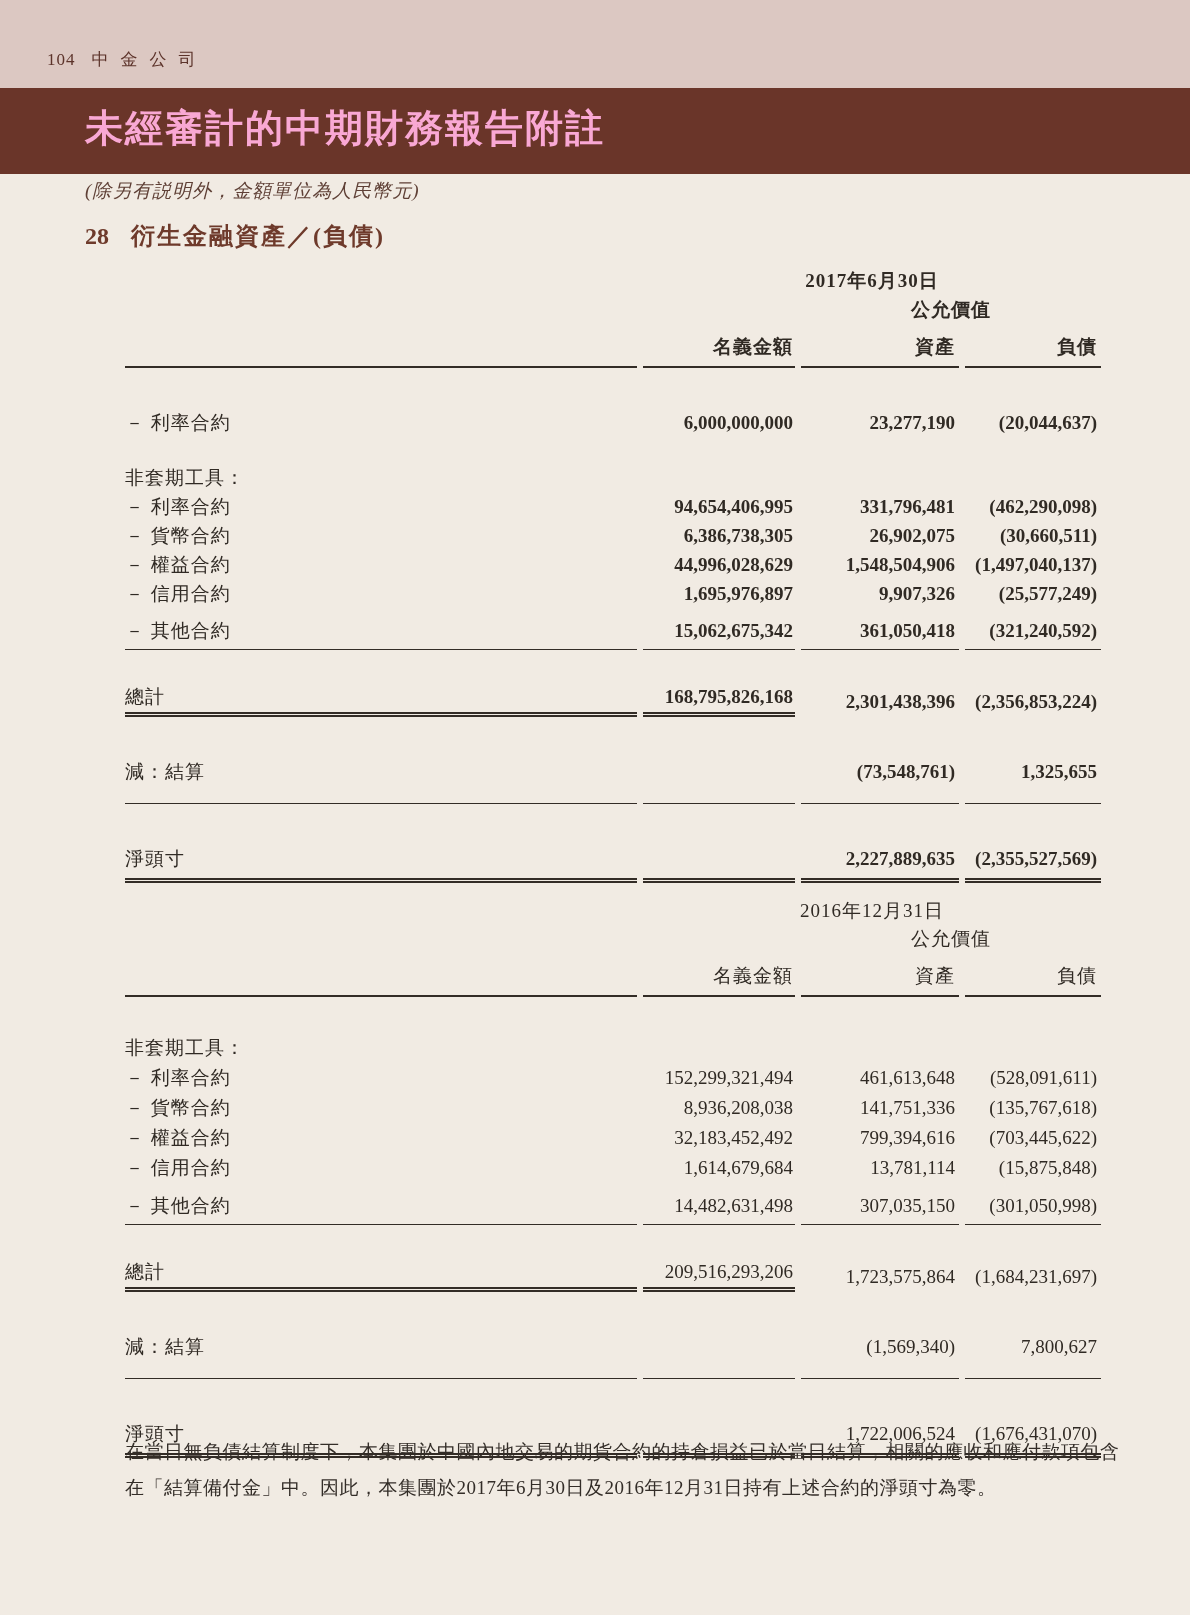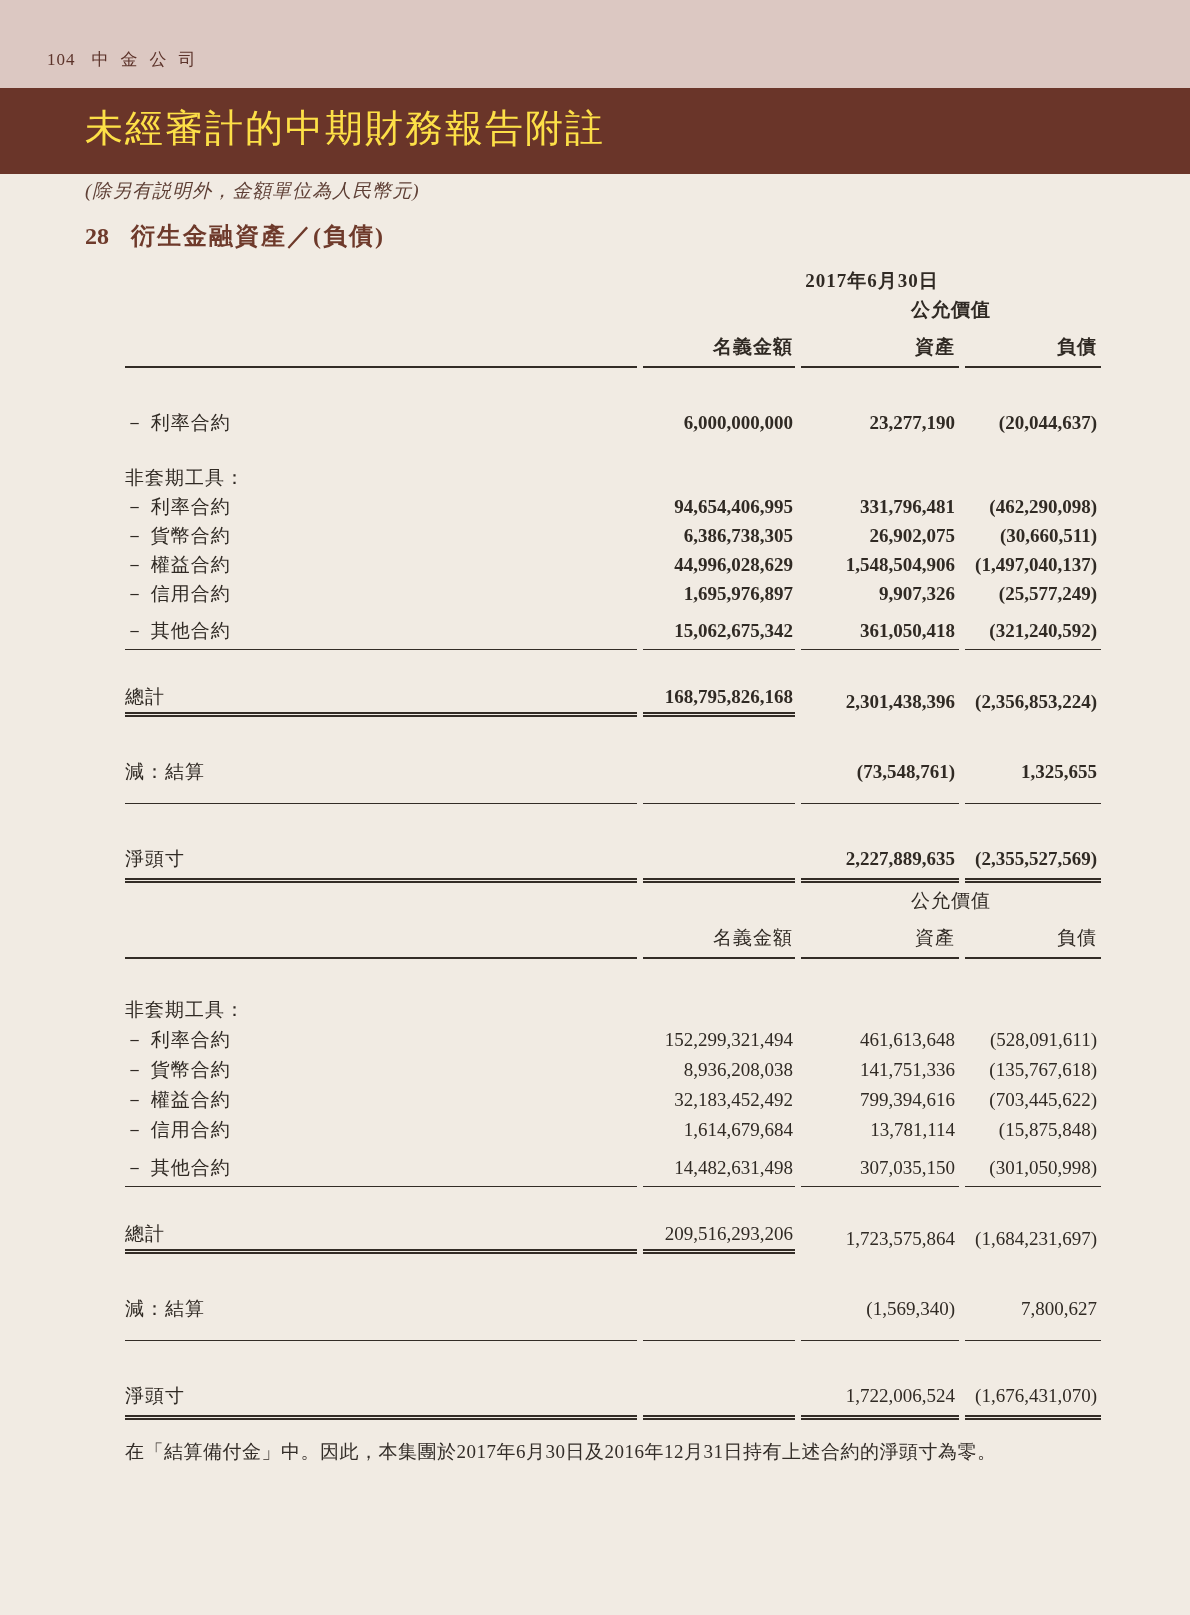--- a/index.html
+++ b/index.html
@@ -18,21 +18,21 @@
     font-size:17px;color:#5c332a;
   }
   .top-strip .pageno{margin-right:16px;letter-spacing:1px;}
   .top-strip .company{letter-spacing:12px;}
   .banner{
     position:absolute;left:0;top:88px;width:1190px;height:86px;
     background:#6a3529;
   }
   .banner h1{
     margin:0;position:absolute;left:85px;top:50%;transform:translateY(-54%);
-    font-size:38px;font-weight:normal;color:#fde047;letter-spacing:2px;white-space:nowrap;
+    font-size:38px;font-weight:bold;color:#f9a8d4;letter-spacing:2px;white-space:nowrap;
   }
   .unit-note{
     position:absolute;left:85px;top:178px;
     font-style:italic;font-size:19px;color:#5f4036;letter-spacing:1px;white-space:nowrap;
   }
   .section-heading{
     position:absolute;left:85px;top:220px;
     font-size:24px;font-weight:bold;color:#6e3a2b;white-space:nowrap;
   }
   .section-heading .sec-no{margin-right:22px;}
@@ -209,20 +209,24 @@
 
 <div class="tbl-wrap tbl-2016">
 <table>
   <colgroup>
         <col style="width:512px">
         <col style="width:152px">
         <col style="width:158px">
         <col style="width:136px">
       </colgroup>
   <tbody>
+    <tr class="h38">
+      <td></td>
+      <td class="c-span" colspan="3">2016年12月31日</td>
+    </tr>
     <tr class="h28">
       <td></td>
           <td></td>
       <td class="c-span" colspan="2">公允價值</td>
     </tr>
     <tr class="h37 colhead">
       <td></td>
       <td class="num n1 lbl">名義金額</td>
       <td class="num n2 lbl">資產</td>
       <td class="num n3 lbl">負債</td>
@@ -291,14 +295,15 @@
       <td class="lbl">淨頭寸</td>
       <td></td>
       <td class="num n2">1,722,006,524</td>
       <td class="num n3">(1,676,431,070)</td>
     </tr>
   </tbody>
 </table>
 </div>
 
 <div class="footnote">
+  <div>在當日無負債結算制度下，本集團於中國內地交易的期貨合約的持倉損益已於當日結算，相關的應收和應付款項包含</div>
   <div>在「結算備付金」中。因此，本集團於2017年6月30日及2016年12月31日持有上述合約的淨頭寸為零。</div>
 </div>
 
 </body></html>

